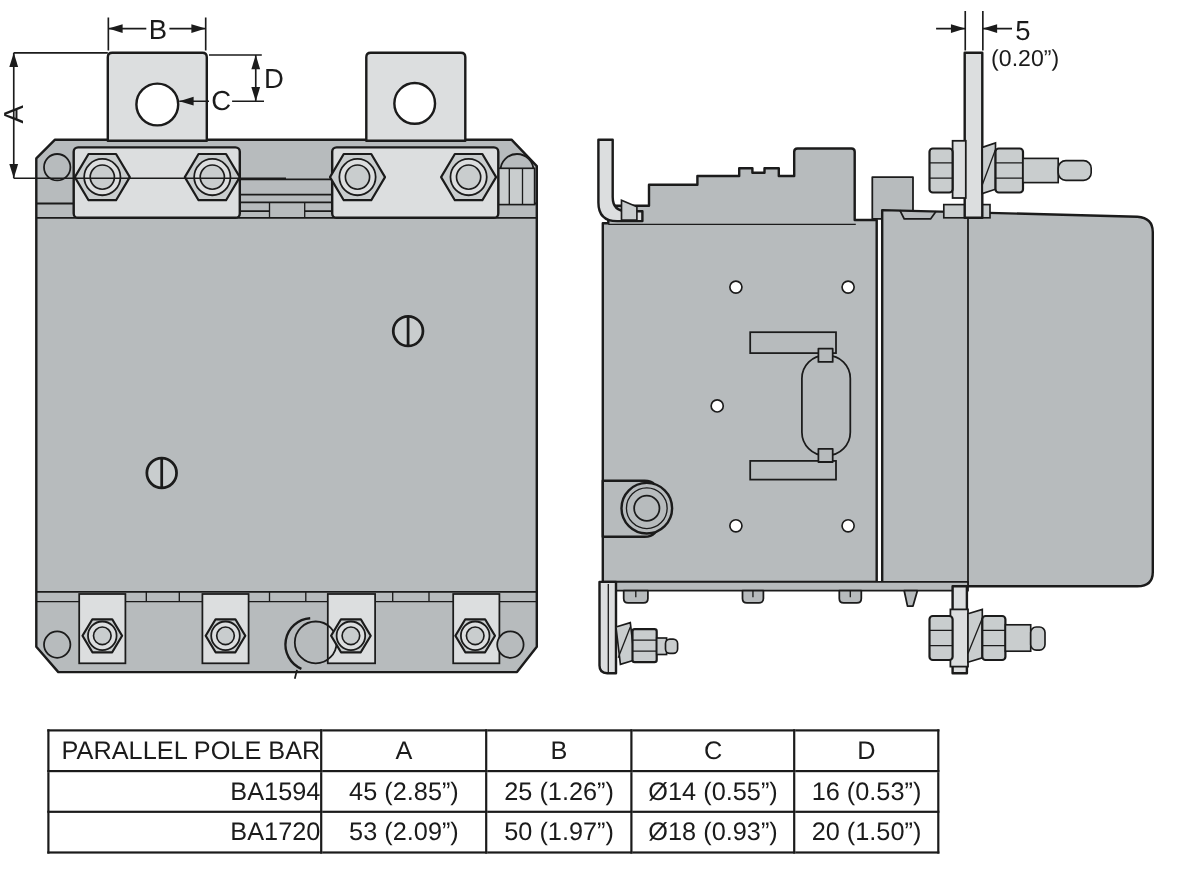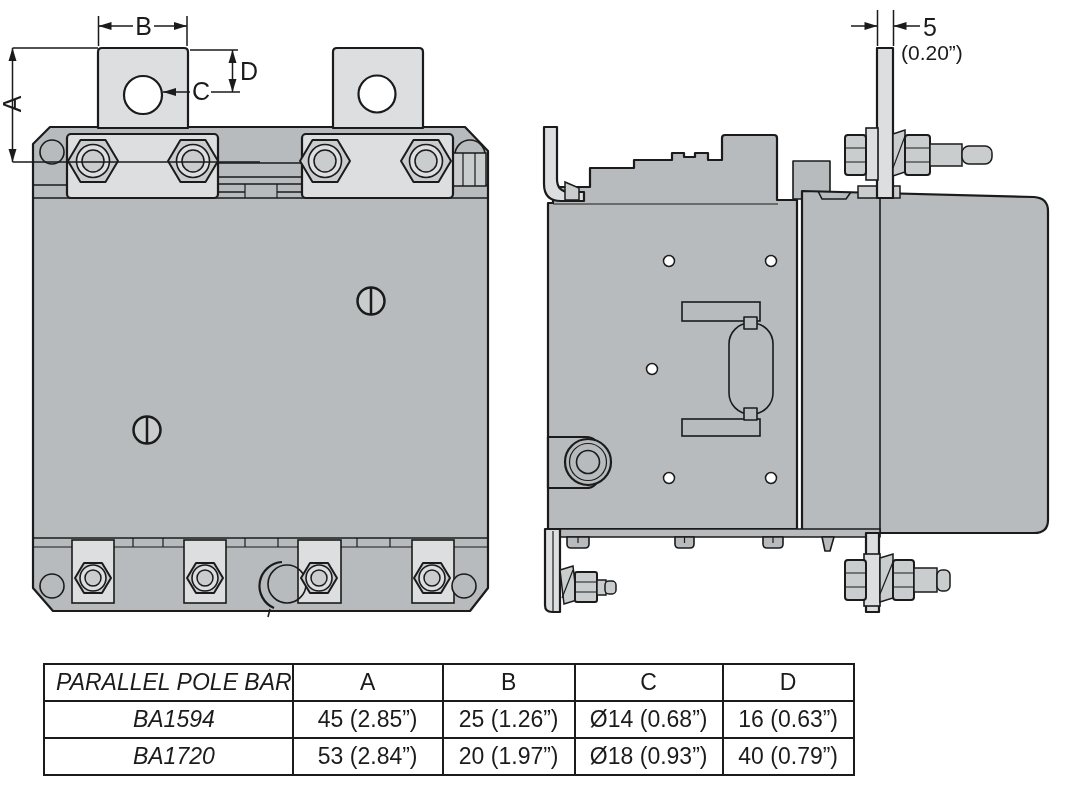--- a/index.html
+++ b/index.html
@@ -23,21 +23,21 @@
   .scr{fill:var(--c-mid);stroke:var(--c-line);stroke-width:2.5;}
   .dim{stroke:var(--c-line);stroke-width:1.5;fill:none;}
   .ah{fill:var(--c-line);stroke:none;}
   text.lbl{font:25px "Liberation Sans",sans-serif;fill:var(--c-line);}
   text.lbl2{font:21px "Liberation Sans",sans-serif;fill:var(--c-line);}
   
   .dim-table{position:absolute;left:43px;top:663px;border-collapse:collapse;table-layout:fixed;
              font-size:23px;color:var(--c-line);}
   .dim-table td,.dim-table th{border:2px solid var(--c-line);height:35px;padding:0;
              font-weight:normal;text-align:center;vertical-align:middle;white-space:nowrap;}
-  .dim-table .c0{text-align:center;padding-left:11px;font-style:italic;}
+  .dim-table .c0{text-align:right;padding-left:11px;}
 </style>
 </head>
 <body>
 
 <div class="stage">
 
 <svg width="1073" height="790" viewBox="0 0 1073 790">
 
   <g>
 
@@ -235,26 +235,26 @@
       <th class="c0">PARALLEL POLE BAR</th>
       <th>A</th>
       <th>B</th>
       <th>C</th>
       <th>D</th>
     </tr>
     <tr>
       <td class="c0">BA1594</td>
       <td>45 (2.85”)</td>
       <td>25 (1.26”)</td>
-      <td>Ø14 (0.68”)</td>
-      <td>16 (0.63”)</td>
+      <td>Ø14 (0.55”)</td>
+      <td>16 (0.53”)</td>
     </tr>
     <tr>
       <td class="c0">BA1720</td>
-      <td>53 (2.84”)</td>
-      <td>20 (1.97”)</td>
+      <td>53 (2.09”)</td>
+      <td>50 (1.97”)</td>
       <td>Ø18 (0.93”)</td>
-      <td>40 (0.79”)</td>
+      <td>20 (1.50”)</td>
     </tr>
   </tbody>
     </table>
 
 </div>
 
 </body></html>

